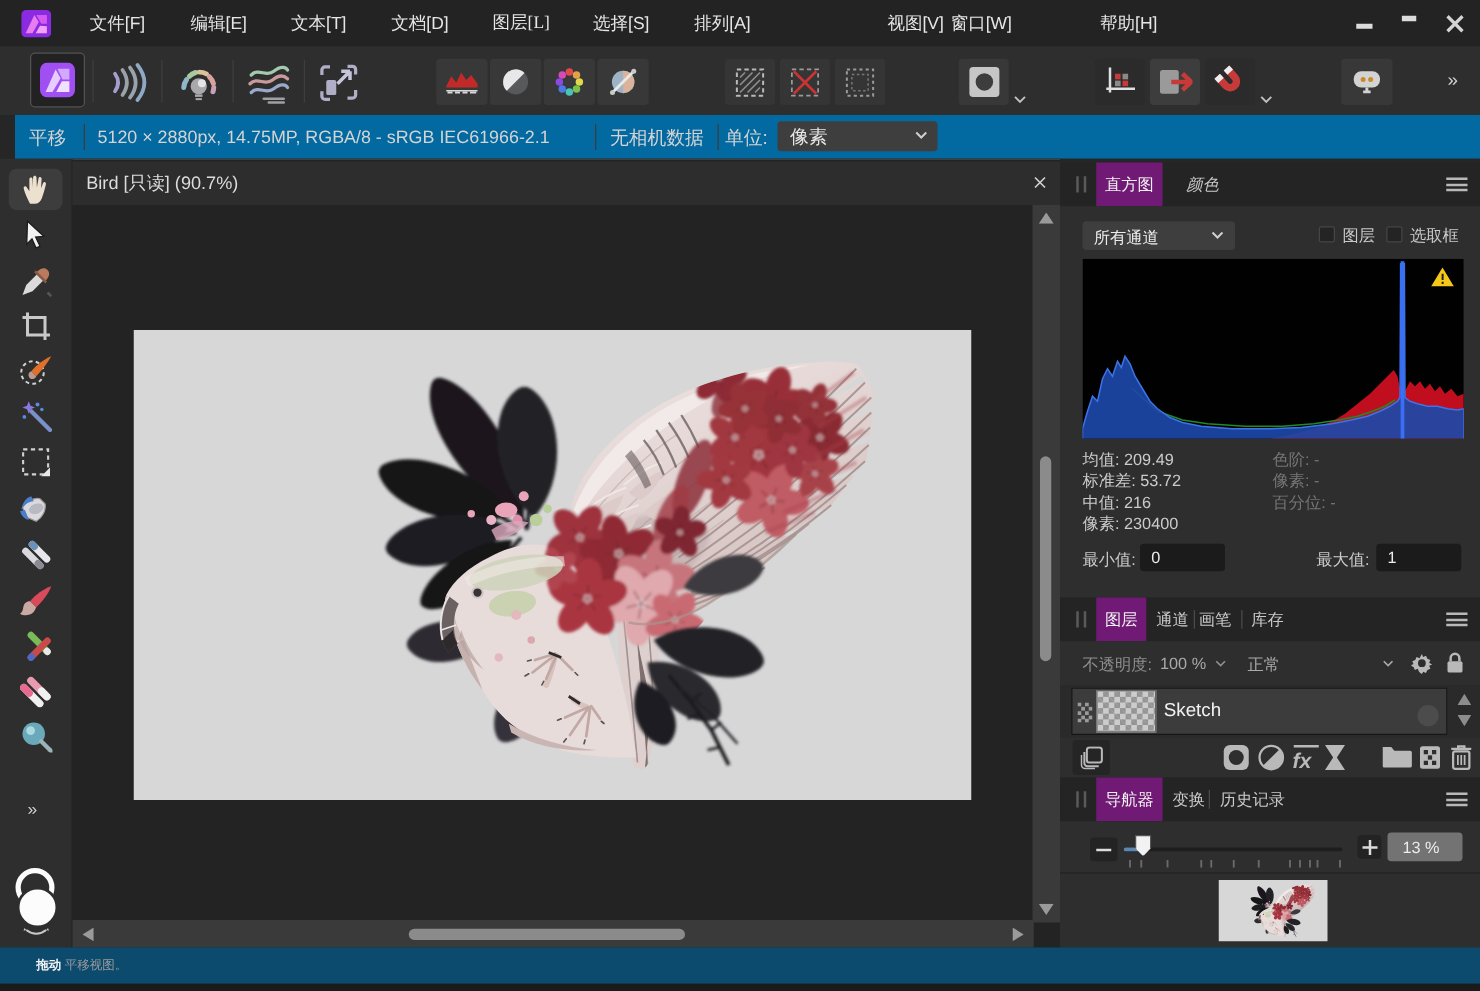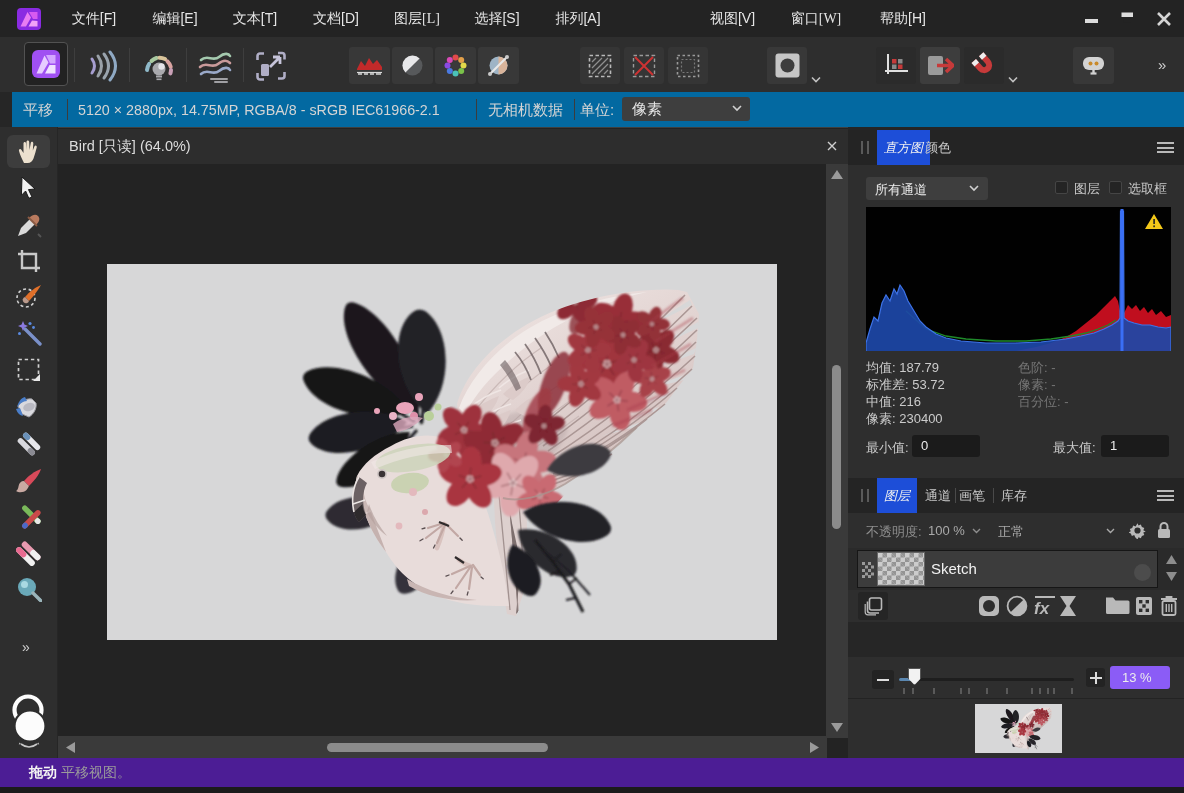--- a/index.html
+++ b/index.html
@@ -31,31 +31,31 @@
   #tabbar { position:absolute; left:0; top:1px; width:790px; height:35px; background:#2d2d2d; color:#dcdcdc; font-size:14.5px; }
   #canvas { position:absolute; left:0; top:36px; width:790px; height:595px; background:#232323; }
   #artboard { position:absolute; left:49px; top:100px; width:670px; height:376px; background:#d7d7d8; }
   #vscroll { position:absolute; right:0; top:36px; width:22px; height:574px; background:#3a3a3a; }
   #hscroll { position:absolute; left:0; bottom:0; width:769px; height:22px; background:#3a3a3a; }
 
   
   #dock { position:absolute; left:848px; top:127px; width:336px; height:631px; background:#262626; }
   .panel-head { position:absolute; height:35px; background:#242424; color:#c9c9c9; font-size:13px; }
   .ptab { position:absolute; top:0; height:35px; line-height:35px; padding:0 7px; }
-  .ptab.on { background:#1d4ed8; color:#f0f0f0;font-style:italic; }
+  .ptab.on { background:#701a75; color:#f0f0f0; }
   .grip { position:absolute; left:13px; top:11px; width:8px; height:13px;
           border-left:2px solid #5a5a5a; border-right:2px solid #5a5a5a; }
   .hamb { position:absolute; right:10px; top:12px; width:17px; height:11px;
           border-top:2px solid #b9b9b9; border-bottom:2px solid #b9b9b9; }
   .hamb:after { content:""; position:absolute; left:0; top:2.5px; width:17px; height:2px; background:#b9b9b9; }
   .pbody { position:absolute; background:#2e2e2e; color:#c9c9c9; font-size:13px; }
 
   
-  #statusbar { position:absolute; left:0; top:758px; width:1184px; height:29px; background:#4c1d95;
-               color:#9b9b9b; font-size:14px; line-height:29px; }
+  #statusbar { position:absolute; left:0; top:758px; width:1184px; height:29px; background:#0c4a6e;
+               color:#9b9b9b; font-size:10px; line-height:29px; }
   #statusbar b { color:#f2f2f2; font-weight:bold; }
   #bottomedge { position:absolute; left:0; top:787px; width:1184px; height:6px; background:#1b1b1b; }
 </style>
 </head>
 <body>
 
 <div id="titlebar">
   <svg class="abs" style="left:17px;top:8px;" width="24" height="22" viewBox="0 0 24 22">
     <rect width="24" height="22" rx="4" fill="#8a2be2"></rect>
     <g fill="#e87df2">
@@ -66,21 +66,21 @@
   </svg>
   <div class="menu" style="left:70px;width:48px;">文件[F]</div>
   <div class="menu" style="left:150px;width:50px;">编辑[E]</div>
   <div class="menu" style="left:231px;width:48px;">文本[T]</div>
   <div class="menu" style="left:311px;width:50px;">文档[D]</div>
   <div class="menu" style="left:393px;width:48px;font-family:Liberation Serif, serif;">图层[L]</div>
   <div class="menu" style="left:473px;width:48px;">选择[S]</div>
   <div class="menu" style="left:553px;width:50px;">排列[A]</div>
   <div class="menu" style="left:634px;width:44px;margin-top:31px;">Filters</div>
   <div class="menu" style="left:708px;width:49px;">视图[V]</div>
-  <div class="menu" style="left:789px;width:54px;font-family:Liberation Serif, serif;">窗口[W]</div>
+  <div class="menu" style="left:758px;width:54px;">窗口[W]</div>
   <div class="menu" style="left:876px;width:54px;">帮助[H]</div>
   <svg class="winbtn" style="left:1073px;" width="34" height="37" viewBox="0 0 34 37">
       <rect x="12" y="19" width="13" height="4" fill="#dcdcdc"></rect>
     </svg>
   <svg class="winbtn" style="left:1110px;" width="34" height="37" viewBox="0 0 34 37">
       <path d="M11.5 12.5 h11.5 v11.5 h-11.5 Z M11.5 17 h11.5 v7 h-11.5 Z" fill="#dcdcdc" fill-rule="evenodd"></path>
       <rect x="13.5" y="18.5" width="7.5" height="4" fill="#232323"></rect>
     </svg>
   <svg class="winbtn" style="left:1147px;" width="34" height="37" viewBox="0 0 34 37">
       <path d="M11 13 L23 25 M23 13 L11 25" stroke="#d4d4d4" stroke-width="2.6"></path>
@@ -368,21 +368,21 @@
   <svg class="abs" style="left:9px;top:564px;" width="40" height="58" viewBox="0 0 40 58">
     <circle cx="19" cy="19" r="13.5" fill="#2e2e2e" stroke="#fcfcfc" stroke-width="4.2"></circle>
     <circle cx="21" cy="35" r="15.5" fill="#fcfcfc" stroke="#2e2e2e" stroke-width="2.2"></circle>
     <path d="M12 53 q8 6 16 0" fill="none" stroke="#c9c9c9" stroke-width="1.6"></path>
     <path d="M10.6 51.4 l1.4 1.6 -2.2 0.6 Z M29.4 51.4 l-1.4 1.6 2.2 0.6 Z" fill="#c9c9c9"></path>
   </svg>
 </div>
 
 <div id="docarea">
   <div id="tabbar">
-    <span class="abs" style="left:11px;top:8px;">Bird [只读] (64.0%)</span>
+    <span class="abs" style="left:11px;top:8px;">Bird [只读] (90.7%)</span>
     <svg class="abs" style="right:10px;top:11px;" width="12" height="12" viewBox="0 0 12 12">
         <path d="M2 2l8 8M10 2l-8 8" stroke="#cfcfcf" stroke-width="1.4"></path>
       </svg>
   </div>
   <div id="canvas">
     <div id="artboard">
       <svg width="670" height="376" viewBox="0 0 670 376">
         <defs>
           <g id="leaf">
               <path d="M0 0 C 24 -18 78 -23 97 -7 Q 102 -3 98 1 C 80 17 26 17 0 0 Z" fill="currentColor"></path>
@@ -622,21 +622,21 @@
         <path d="M9 5.5L0 0v11z" fill="#9a9a9a"></path>
       </svg>
   </div>
 </div>
 
 <div id="dock">
 
   <div class="panel-head abs" style="left:0;top:3px;width:336px;height:35px;">
     <div class="grip"></div>
     <div class="ptab on" style="left:29px;">直方图</div>
-    <div class="ptab" style="left:70px;">颜色</div>
+    <div class="ptab" style="left:94px;font-style:italic;">颜色</div>
     <div class="hamb"></div>
   </div>
   <div class="pbody abs" style="left:0;top:38px;width:336px;height:313px;">
     <div class="abs" style="left:18px;top:12px;width:122px;height:23px;background:#3e3e3e;border-radius:3px;">
       <span class="abs" style="left:9px;top:4px;color:#ececec;">所有通道</span>
       <svg class="abs" style="right:9px;top:8px;" width="10" height="7" viewBox="0 0 10 7">
           <path d="M1 1l4 4 4-4" stroke="#d0d0d0" stroke-width="1.6" fill="none"></path>
         </svg>
     </div>
     <div class="abs" style="left:207px;top:16px;width:13px;height:13px;background:#242424;border:1px solid #454545;border-radius:2px;"></div>
@@ -647,21 +647,21 @@
       <rect width="305" height="144" fill="#010101"></rect>
       <path d="M150 144 L150 144 L170 140 L185 136 L200 130 L210 124 L220 116 L230 108 L238 100 L244 94 L249 89 L252 94 L254 104 L256 114 L258 106 L262 98 L266 102 L270 98 L274 104 L278 100 L282 106 L286 102 L290 108 L295 104 L300 110 L305 108 L305 144 Z" fill="#c00e1e"></path>
       <path d="M40 104 L60 122 L80 129 L100 132 L130 134 L160 134 L185 132 L205 129 L220 126 L232 122 L242 118 L250 113" stroke="#1f8a2a" stroke-width="1.3" fill="none"></path>
       <path d="M0 144 L0 136 L4 122 L8 110 L12 114 L16 96 L20 88 L24 94 L28 82 L31 87 L34 78 L38 84 L42 94 L48 104 L54 114 L60 120 L70 127 L80 131 L95 134 L120 136 L150 136 L175 135 L200 132 L215 129 L228 126 L238 122 L246 118 L252 114 L254 111 L254.5 4 L257.5 4 L258 111 L262 114 L268 116 L276 118 L284 118 L292 120 L300 121 L305 120 L305 144 Z" fill="#1d48a8" opacity="0.92"></path>
       <path d="M0 144 L0 136 L4 122 L8 110 L12 114 L16 96 L20 88 L24 94 L28 82 L31 87 L34 78 L38 84 L42 94 L48 104 L54 114 L60 120 L70 127 L80 131 L95 134 L120 136 L150 136 L175 135 L200 132 L215 129 L228 126 L238 122 L246 118 L252 114 L254 111 L254.5 4 L257.5 4 L258 111 L262 114 L268 116 L276 118 L284 118 L292 120 L300 121 L305 120 L305 144" fill="none" stroke="#3d73e8" stroke-width="1.2"></path>
       <rect x="254.5" y="2" width="3" height="142" fill="#3a6ff5"></rect>
       <path d="M288 7 L297 22 L279 22 Z" fill="#f3c819"></path>
       <rect x="287.3" y="12" width="1.6" height="5" fill="#222"></rect>
         <rect x="287.3" y="18.4" width="1.6" height="1.8" fill="#222"></rect>
     </svg>
-    <span class="abs" style="left:18px;top:194px;color:#cbcbcb;">均值: 187.79</span>
+    <span class="abs" style="left:18px;top:194px;color:#cbcbcb;">均值: 209.49</span>
     <span class="abs" style="left:18px;top:211px;color:#cbcbcb;">标准差: 53.72</span>
     <span class="abs" style="left:18px;top:228px;color:#cbcbcb;">中值: 216</span>
     <span class="abs" style="left:18px;top:245px;color:#cbcbcb;">像素: 230400</span>
     <span class="abs" style="left:170px;top:194px;color:#757575;">色阶: -</span>
     <span class="abs" style="left:170px;top:211px;color:#757575;">像素: -</span>
     <span class="abs" style="left:170px;top:228px;color:#757575;">百分位: -</span>
     <span class="abs" style="left:18px;top:274px;color:#cbcbcb;">最小值:</span>
     <div class="abs" style="left:64px;top:270px;width:68px;height:22px;background:#1b1b1b;border-radius:3px;color:#ececec;">
         <span class="abs" style="left:9px;top:3px;">0</span>
       </div>
@@ -768,20 +768,28 @@
           <rect x="10.6" y="13.6" width="3.4" height="3.4"></rect>
         </g>
     </svg>
     <svg class="abs" style="left:312px;top:5px;" width="18" height="22" viewBox="0 0 18 22">
       <rect x="2.5" y="6" width="13" height="14" rx="1.5" fill="none" stroke="#b9b9b9" stroke-width="1.8"></rect>
       <path d="M1 4 H17 M6.5 4 V2 h5 v2" stroke="#b9b9b9" stroke-width="1.8" fill="none"></path>
       <path d="M6.3 9 v8 M9 9 v8 M11.7 9 v8" stroke="#b9b9b9" stroke-width="1.4"></path>
     </svg>
   </div>
 
+  <div class="panel-head abs" style="left:0;top:495px;width:336px;height:35px;">
+    <div class="grip"></div>
+    <div class="ptab on" style="left:29px;">导航器</div>
+    <div class="ptab" style="left:83px;">变换</div>
+    <div class="abs" style="left:119px;top:10px;width:1px;height:15px;background:#4a4a4a;"></div>
+    <div class="ptab" style="left:121px;">历史记录</div>
+    <div class="hamb"></div>
+  </div>
   <div class="pbody abs" style="left:0;top:530px;width:336px;height:41px;">
     <div class="abs" style="left:24px;top:13px;width:22px;height:19px;background:#232323;border-radius:3px;">
       <div class="abs" style="left:5px;top:8.5px;width:12px;height:2px;background:#dcdcdc;"></div>
     </div>
     <div class="abs" style="left:51px;top:21px;width:175px;height:3px;background:#1e1e1e;border-radius:2px;"></div>
     <div class="abs" style="left:51px;top:21px;width:14px;height:3px;background:#5b87b0;border-radius:2px;"></div>
     <div class="abs" style="left:60px;top:11px;width:13px;height:17px;background:#f2f2f2;border:1px solid #555;
          clip-path:polygon(0 0,100% 0,100% 60%,50% 100%,0 60%);"></div>
     <svg class="abs" style="left:51px;top:28px;" width="180" height="10" viewBox="0 0 180 10">
       <g stroke="#6a6a6a" stroke-width="1.5">
@@ -796,21 +804,21 @@
           <line x1="141" y1="3" x2="141" y2="9"></line>
         <line x1="149" y1="3" x2="149" y2="9"></line>
           <line x1="155" y1="3" x2="155" y2="9"></line>
           <line x1="173" y1="3" x2="173" y2="9"></line>
       </g>
     </svg>
     <div class="abs" style="left:238px;top:11px;width:19px;height:19px;background:#232323;border-radius:3px;">
       <div class="abs" style="left:3.5px;top:8.5px;width:12px;height:2px;background:#dcdcdc;"></div>
       <div class="abs" style="left:8.5px;top:3.5px;width:2px;height:12px;background:#dcdcdc;"></div>
     </div>
-    <div class="abs" style="left:262px;top:9px;width:60px;height:23px;background:#8b5cf6;border-radius:3px;">
+    <div class="abs" style="left:262px;top:9px;width:60px;height:23px;background:#737373;border-radius:3px;">
       <span class="abs" style="left:12px;top:4px;color:#ececec;">13 %</span>
     </div>
   </div>
   <div class="abs" style="left:0;top:571px;width:336px;height:1px;background:#232323;"></div>
   <div class="pbody abs" style="left:0;top:572px;width:336px;height:59px;">
     <div class="abs" style="left:127px;top:5px;width:87px;height:49px;background:#d7d7d8;overflow:hidden;">
       <svg width="87" height="49" viewBox="0 0 670 376">
           <use href="#birdart"></use>
         </svg>
     </div>

